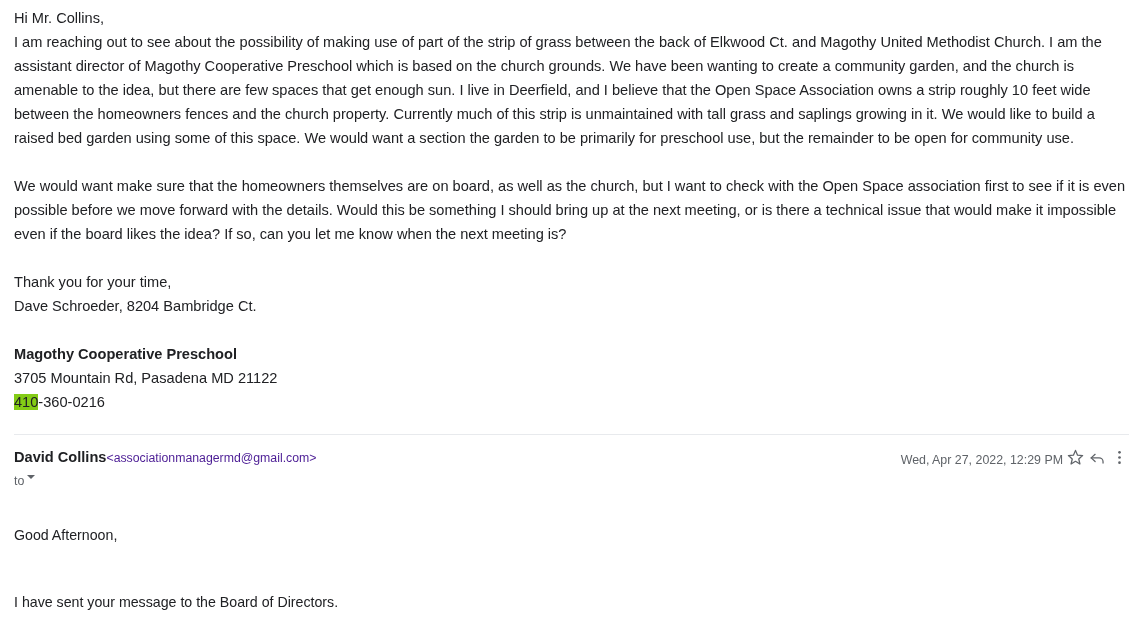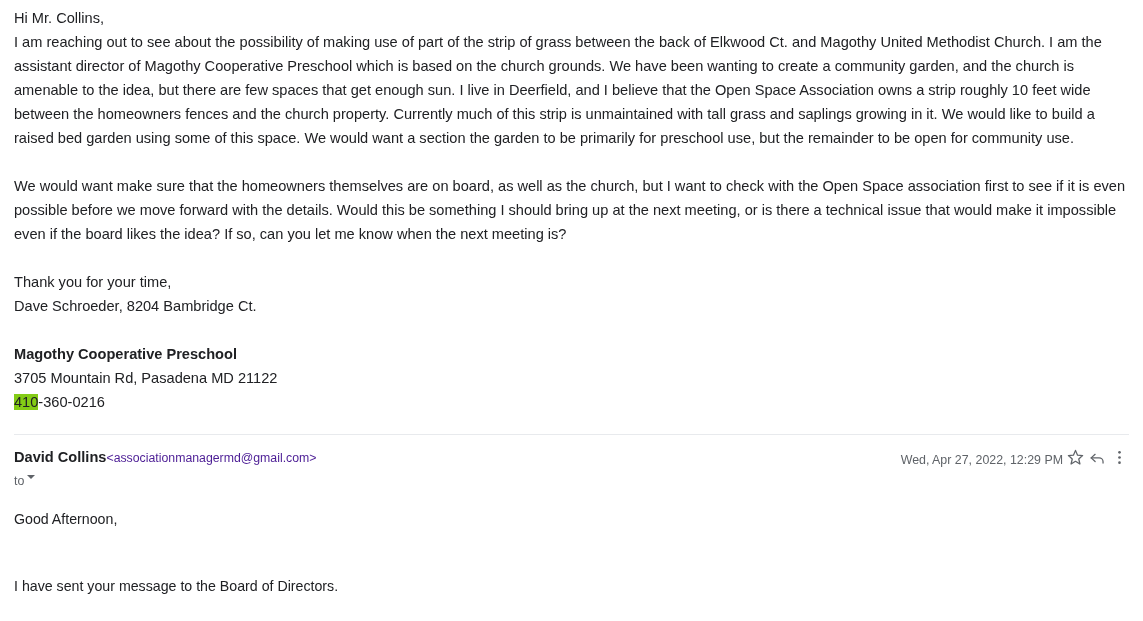--- a/index.html
+++ b/index.html
@@ -96,21 +96,21 @@
   .caret {
     width: 0; height: 0;
     border-left: 4px solid transparent;
     border-right: 4px solid transparent;
     border-top: 4px solid #5f6368;
     display: inline-block;
     position: relative;
     top: 1px;
   }
   .reply-body {
-    margin-top: 18px;
+    margin-top: 34px;
     font-size: 14.2px;
     line-height: 24px;
     color: #202124;
   }
   .reply-body .gap { height: 15px; }
   .reply-sig {
     margin-top: 18px;
     font-size: 13.4px;
     line-height: 20px;
     color: #80868b;

